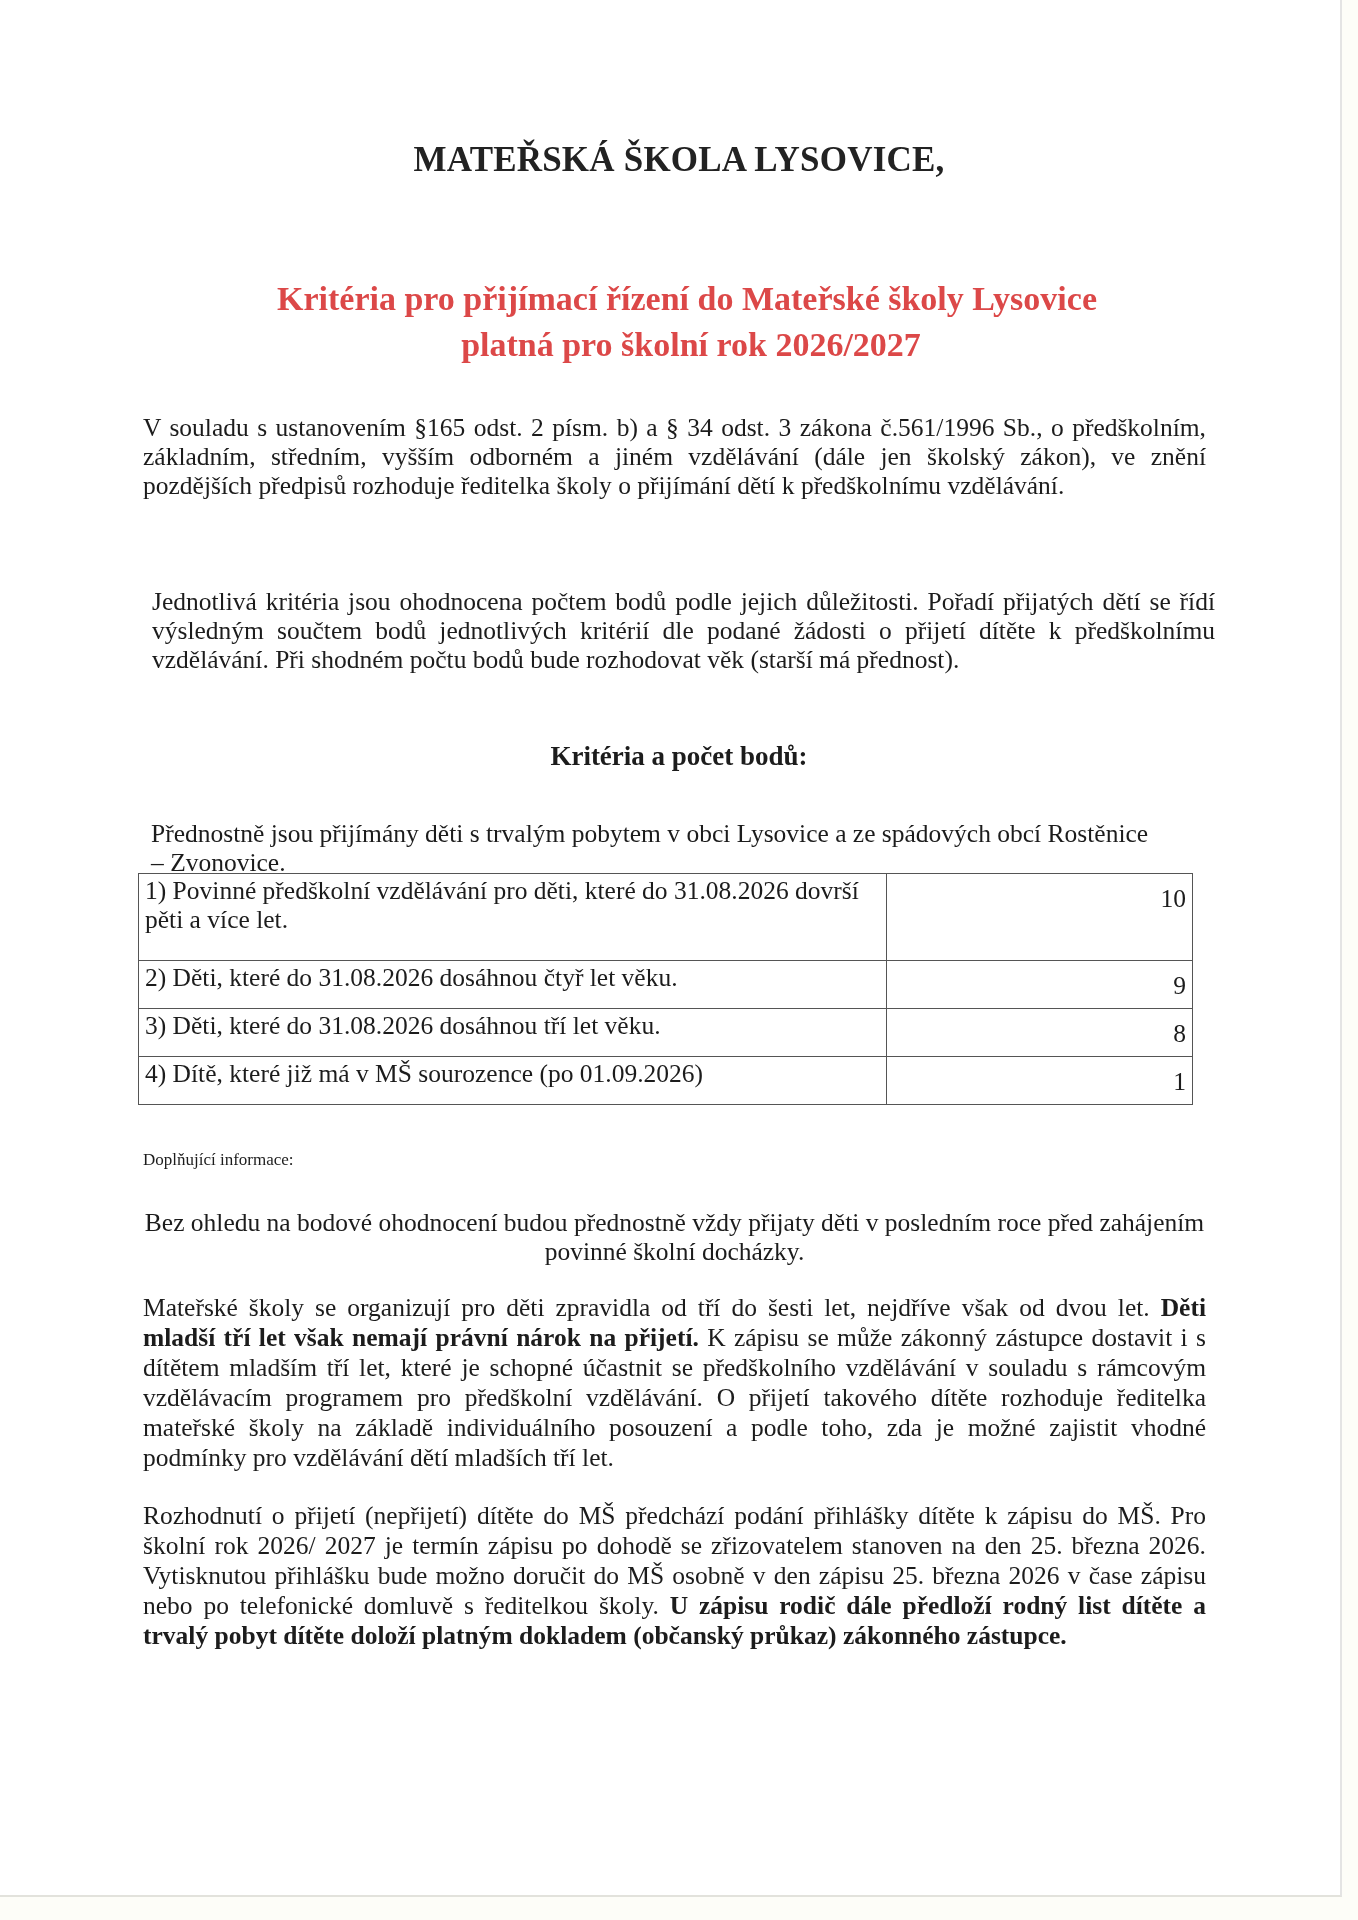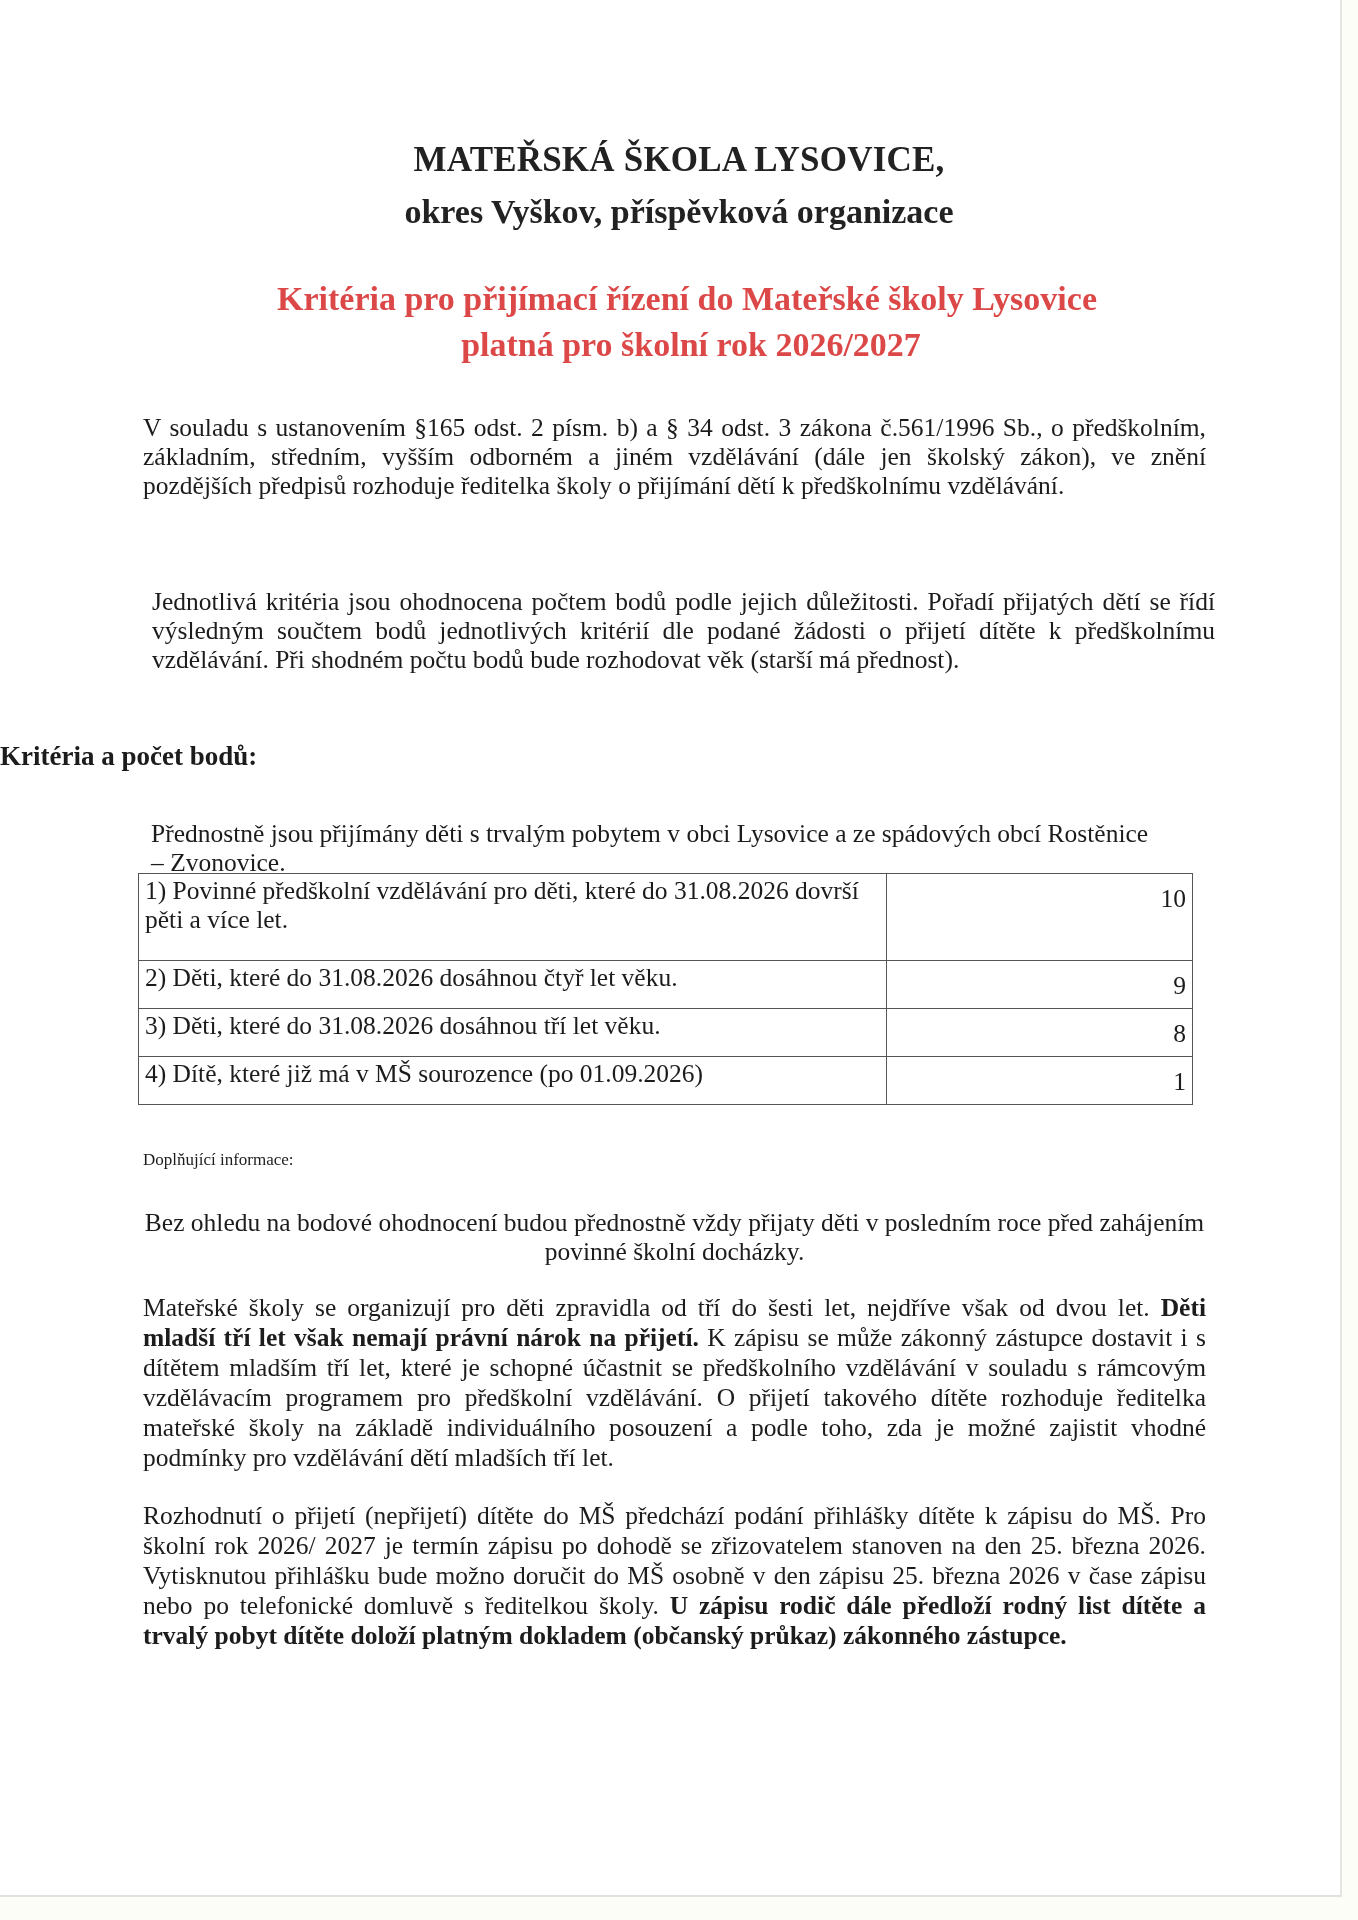--- a/index.html
+++ b/index.html
@@ -31,21 +31,21 @@
     #r2 { top: 326px; }
 
     .para {
       position: absolute; left: 143px; width: 1063px;
       font-size: 25.5px; line-height: 29px;
       text-align: justify;
     }
     #p1 { top: 413px; }
     #p2 { top: 578px; }
     .section-heading {
-      position: absolute; left: 0; width: 1358px; 
+      position: absolute; left: 0; width: 1358px; text-align: center;
       top: 741px; font-size: 27px; font-weight: bold;
     }
     #p3 { top: 811px; width: 1000px; text-align: left; }
 
     table.criteria {
       position: absolute; left: 138px; top: 873px;
       width: 1055px;
       border-collapse: collapse;
       font-size: 25.5px; line-height: 29px;
     }
@@ -67,21 +67,20 @@
     #p5 { top: 1293px; line-height: 30px; }
     #p6 { top: 1501px; line-height: 30px; }
     b { font-weight: bold; }
   </style>
 </head>
 <body>
 
 <div class="page">
 
   <div id="h1" class="header-title">MATEŘSKÁ ŠKOLA LYSOVICE,</div>
-  <div id="h2" class="header-title">okres Vyškov, příspěvková organizace</div>
 
   <div id="r1" class="red-title">Kritéria pro přijímací řízení do Mateřské školy Lysovice</div>
   <div id="r2" class="red-title">platná pro školní rok 2026/2027</div>
 
   <p id="p1" class="para" style="margin:0">V souladu s ustanovením §165 odst. 2 písm. b) a § 34 odst. 3 zákona č.561/1996 Sb., o předškolním, základním, středním, vyšším odborném a jiném vzdělávání (dále jen školský zákon), ve znění pozdějších předpisů rozhoduje ředitelka školy o přijímání dětí k předškolnímu vzdělávání.</p>
   <p id="p2" class="para" style="margin:9px">Jednotlivá kritéria jsou ohodnocena počtem bodů podle jejich důležitosti. Pořadí přijatých dětí se řídí výsledným součtem bodů jednotlivých kritérií dle podané žádosti o přijetí dítěte k předškolnímu vzdělávání. Při shodném počtu bodů bude rozhodovat věk (starší má přednost).</p>
 
   <div class="section-heading">Kritéria a počet bodů:</div>
 
   <p id="p3" class="para" style="margin:8px">Přednostně jsou přijímány děti s trvalým pobytem v obci Lysovice a ze spádových obcí Rostěnice – Zvonovice.</p>

